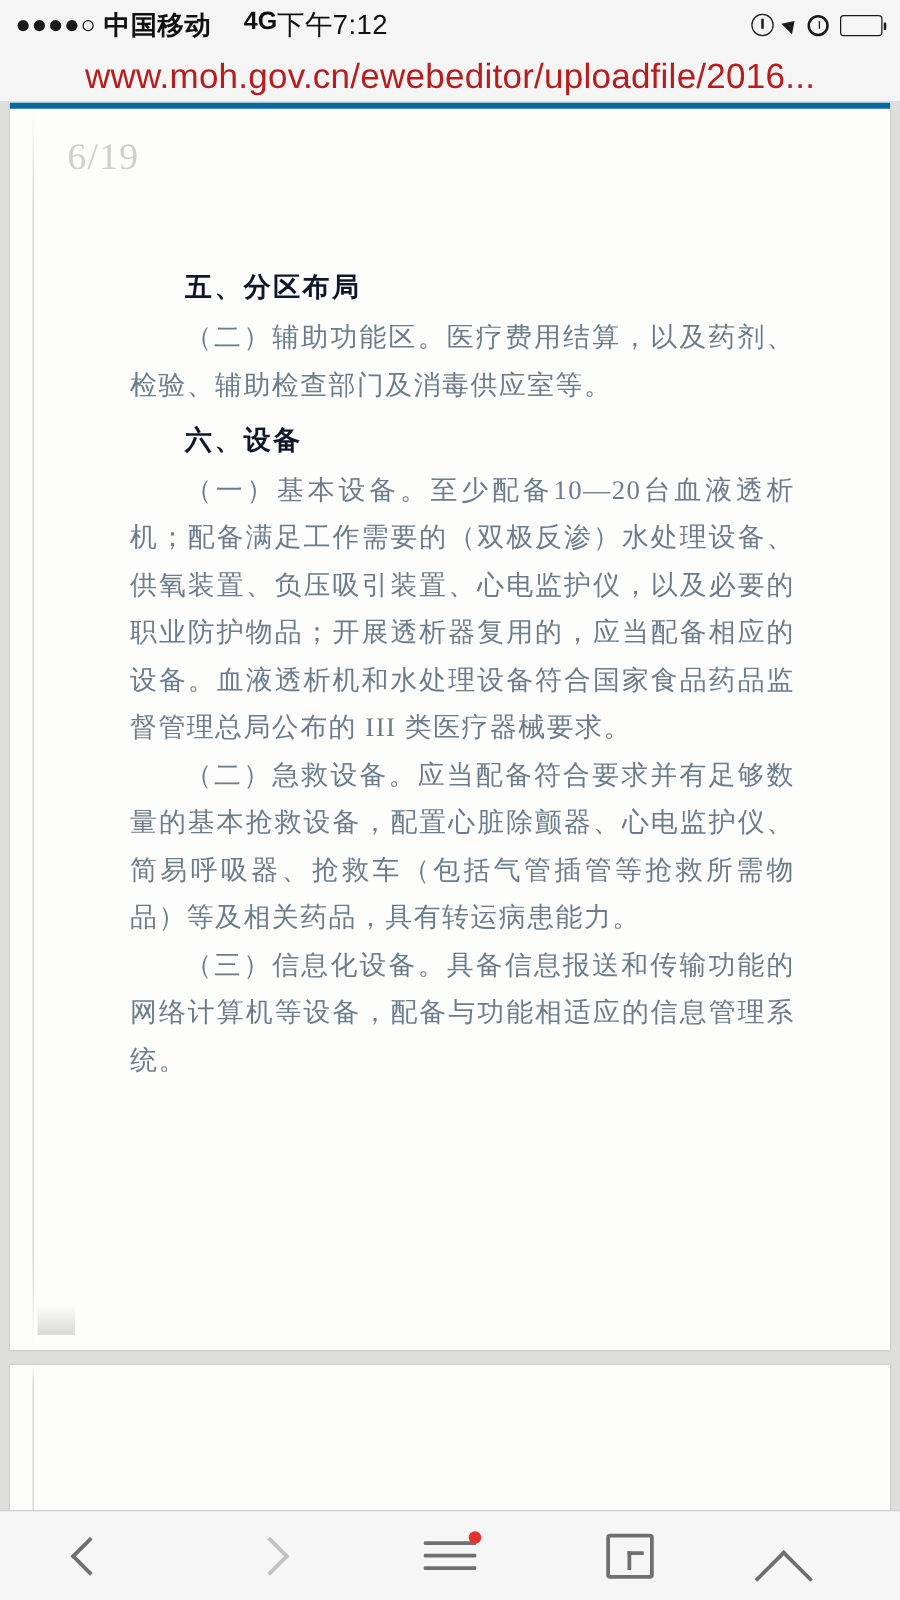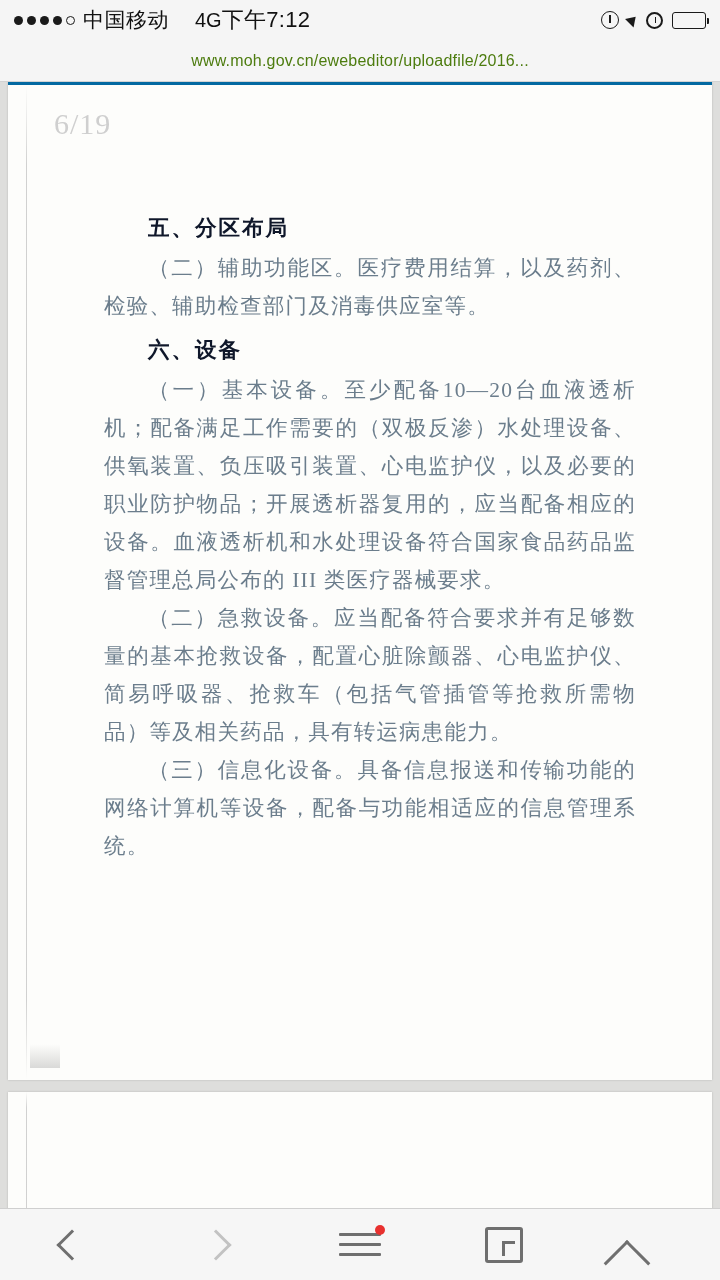--- a/index.html
+++ b/index.html
@@ -21,21 +21,21 @@
   .statusbar {
     height: 40px;
     background: #f5f5f5;
     display: flex;
     align-items: center;
     padding: 0 14px;
     font-size: 20px;
     color: #111;
     flex: 0 0 auto;
   }
-  .sb-left { display: flex; align-items: center; gap: 8px; }
+  .sb-left { display: flex; gap: 8px; font-weight: bold; }
   .dots { display: flex; align-items: center; gap: 4px; }
   .dot {
     width: 9px; height: 9px; border-radius: 50%;
     background: #1a1a1a;
   }
   .dot.hollow { background: transparent; border: 1.5px solid #1a1a1a; }
   .carrier { font-size: 21px; letter-spacing: 0.5px; }
   .net { font-size: 20px; margin-left: 18px; }
   .sb-center {
     flex: 1;
@@ -104,22 +104,22 @@
   .urlbar {
     height: 42px;
     background: #f5f5f5;
     display: flex;
     align-items: center;
     justify-content: center;
     border-bottom: 1px solid #d3d3d3;
     flex: 0 0 auto;
   }
   .urlbar .url {
-    font-size: 16px;
-    color: #4d7c0f;
+    font-size: 28px;
+    color: #b91c1c;
     letter-spacing: 0.2px;
     white-space: nowrap;
     overflow: hidden;
   }
 
   
   .viewer {
     flex: 1 1 auto;
     background: #dededc;
     position: relative;
@@ -127,21 +127,21 @@
   }
   .page {
     position: absolute;
     left: 8px; right: 8px;
     background: #fdfdfb;
     box-shadow: 0 0 2px rgba(0,0,0,0.18);
   }
   .page.page1 {
     top: 0;
     height: 998px;
-    border-top: 3px solid #0369a1;
+    border-top: 5px solid #0369a1;
   }
   .page.page2 {
     top: 1010px;
     height: 200px;
   }
   .page-num-watermark {
     position: absolute;
     left: 46px; top: 22px;
     font-size: 30px;
     color: #cfcfcf;

